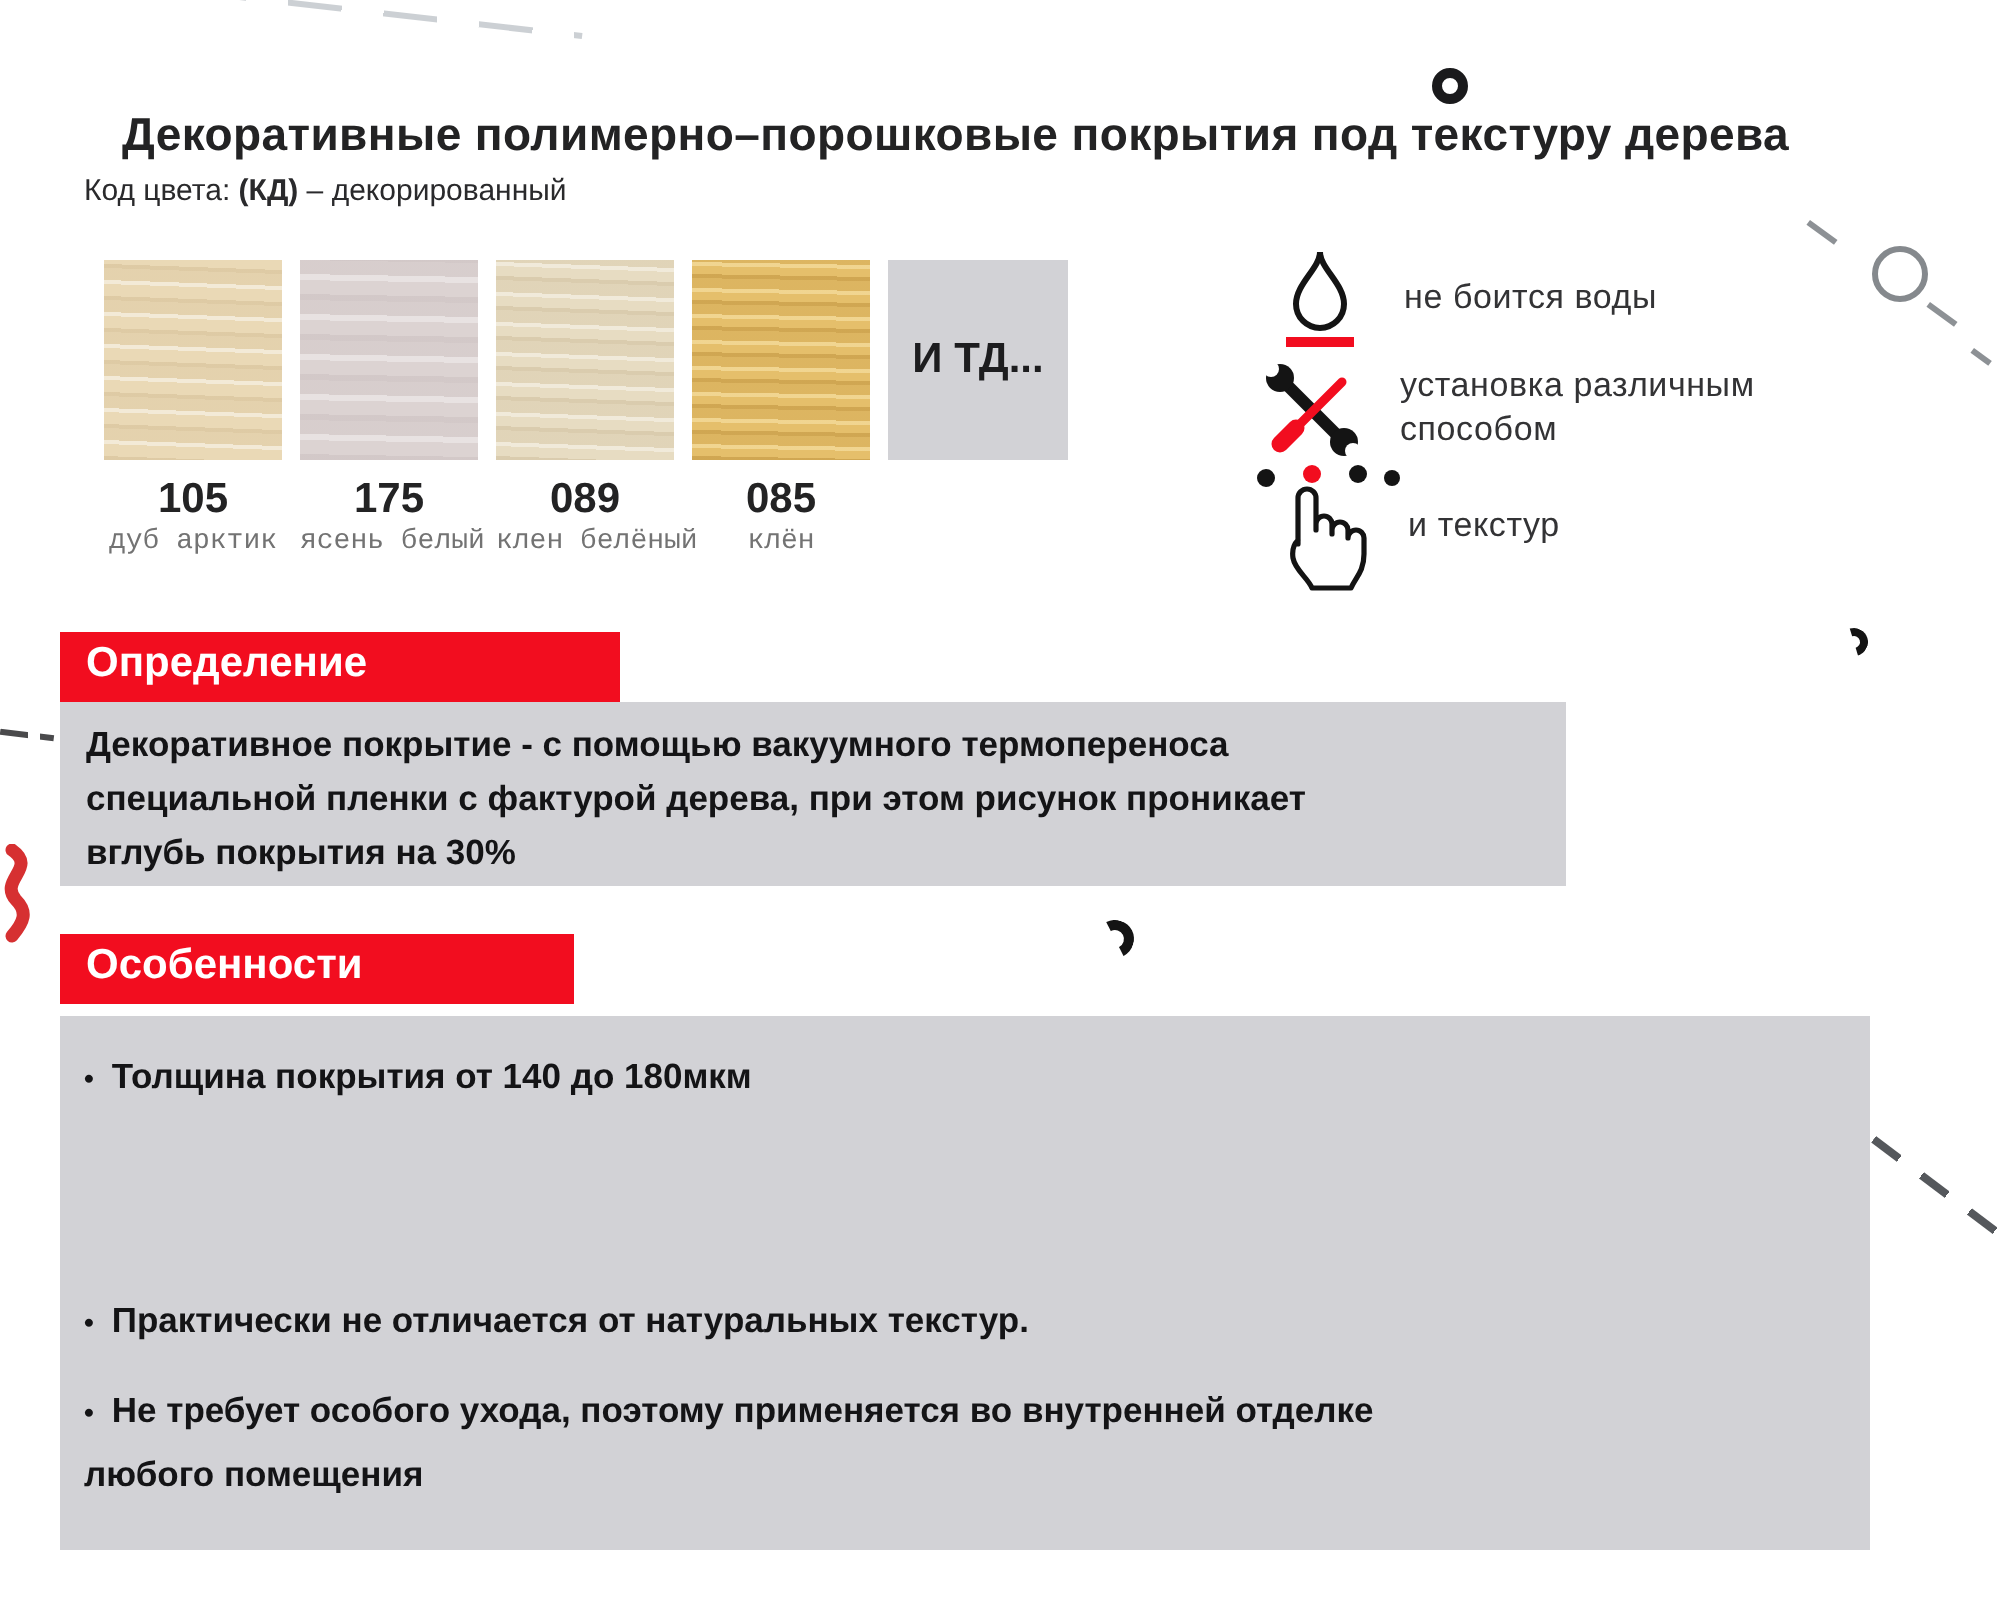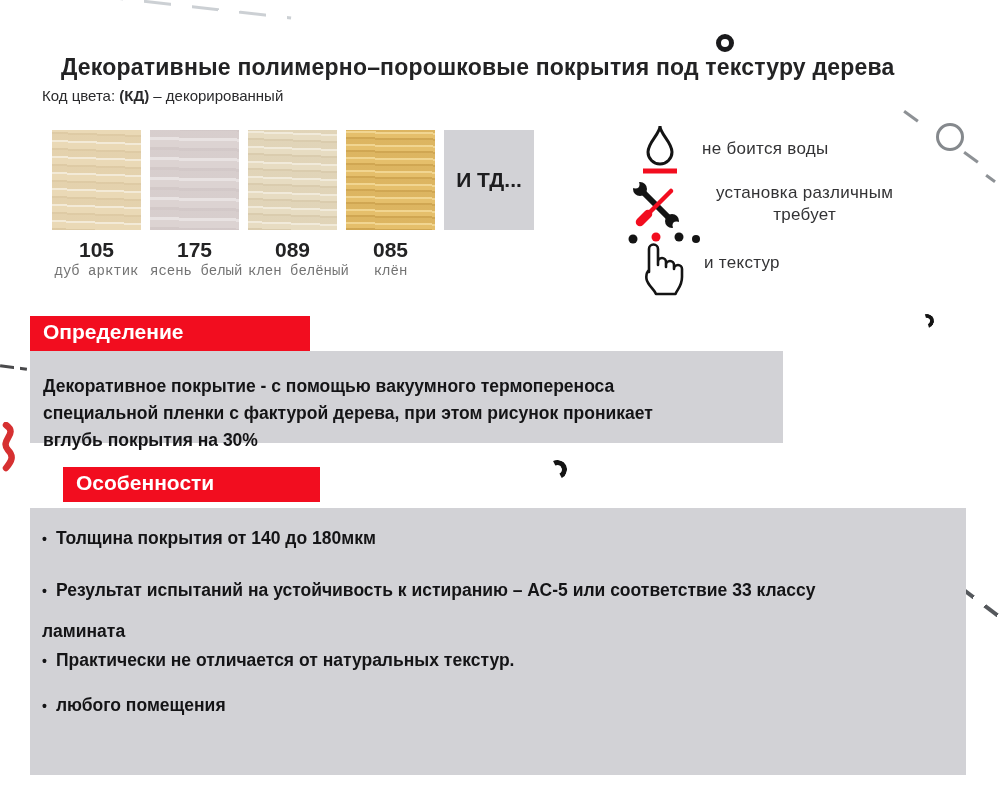--- a/index.html
+++ b/index.html
@@ -29,29 +29,29 @@
       rgba(160,110,25,.30) 0 2px,rgba(255,255,255,0) 2px 6px,
       rgba(255,240,190,.45) 6px 8px,rgba(160,110,25,.12) 8px 13px);}
   .swatch-code{margin-top:8px;font-size:21px;font-weight:700;color:#232324;}
   .swatch-name{margin-top:1px;font-size:14px;font-weight:500;color:#737373;white-space:nowrap;font-family:Liberation Mono, monospace;}
   .etc-box{width:90px;height:100px;display:flex;align-items:center;justify-content:center;
            font-size:21px;font-weight:700;color:#1d1d1f;}
 
   
   .icon-row{position:absolute;display:flex;align-items:center;}
   .icon-cell{width:64px;display:flex;justify-content:center;flex-shrink:0;}
-  .icon-label{font-size:17px;color:#333335;font-weight:500;line-height:22px;letter-spacing:.3px;text-align:center;}
+  .icon-label{font-size:17px;color:#333335;font-weight:500;line-height:22px;letter-spacing:.3px;}
 
   
   .banner{position:absolute;left:30px;height:35px;color:#ffffff;font-size:21px;
           font-weight:700;padding:4px 0 0 13px;box-sizing:border-box;}
   .banner-def{top:316px;width:280px;}
   .banner-feat{top:467px;width:257px;}
-  .panel{position:absolute;left:30px;padding-left:31px;}
-  .panel-def{top:351px;width:753px;height:92px;padding:22px 0 0 13px;box-sizing:border-box;
+  .panel{position:absolute;left:30px;}
+  .panel-def{top:351px;width:753px;height:92px;padding:8px 0 0 13px;box-sizing:border-box;
              font-size:17.5px;font-weight:600;line-height:1.55;color:#141416;}
   .panel-feat{top:508px;width:905px;height:267px;font-size:17.5px;font-weight:600;color:#141416;}
   .bullet-row{position:absolute;left:12px;right:20px;}
   .bullet-row .line:first-child::before{content:"\2022";font-size:.8em;margin-right:9px;}
   .b1{top:20px;}
   .b2{top:62px;line-height:2.3em;}
   .b3{top:142px;}
   .b4{top:182px;line-height:1.75em;}
   .dash-top{left:420px;top:8px;width:292px;height:3px;transform:rotate(6.5deg);
      background:repeating-linear-gradient(90deg,#ccd0d4 0 27px,transparent 27px 48px);}
@@ -127,35 +127,35 @@
       <svg width="34" height="52" viewBox="0 0 34 52">
         <path d="M17 3 C17 11 5 19 5 29 a12 12 0 0 0 24 0 C29 19 17 11 17 3 Z" fill="none" stroke="#141414" stroke-width="3"></path>
         <rect x="0" y="45.5" width="34" height="5" fill="#f20d1f"></rect>
       </svg>
     </div>
     <div class="icon-label" style="margin-left:10px;">
       <div>не боится воды</div>
     </div>
   </div>
 
-  <div class="icon-row" style="left:624px;top:178px;height:52px;gap:16px;">
+  <div class="icon-row" style="left:624px;top:178px;height:52px;">
     <div class="icon-cell">
       <svg width="54" height="50" viewBox="0 0 54 50">
         <line x1="14" y1="13" x2="40" y2="39" stroke="#141414" stroke-width="6" stroke-linecap="round"></line>
         <circle cx="11" cy="10" r="7" fill="#141414"></circle>
         <circle cx="6.5" cy="5.5" r="4" fill="#ffffff"></circle>
         <circle cx="43" cy="42" r="7" fill="#141414"></circle>
         <circle cx="47.5" cy="46.5" r="4" fill="#ffffff"></circle>
         <line x1="14" y1="40" x2="42" y2="12" stroke="#f20d1f" stroke-width="4.5" stroke-linecap="round"></line>
         <line x1="11" y1="43" x2="19" y2="35" stroke="#f20d1f" stroke-width="8.5" stroke-linecap="round"></line>
       </svg>
     </div>
     <div class="icon-label" style="margin-left:12px;">
       <div>установка различным</div>
-      <div>требует</div>
+      <div>способом</div>
     </div>
   </div>
 
   <div class="icon-row" style="left:626px;top:230px;height:66px;">
     <div class="icon-cell" style="width:74px;">
       <svg width="74" height="66" viewBox="0 0 74 66">
         <circle cx="7" cy="9" r="4.5" fill="#141414"></circle>
         <circle cx="30" cy="7" r="4.5" fill="#f20d1f"></circle>
         <circle cx="53" cy="7" r="4.5" fill="#141414"></circle>
         <circle cx="70" cy="9" r="4" fill="#141414"></circle>
@@ -167,30 +167,27 @@
     </div>
   </div>
 
   <div class="banner banner-def" style="background-color: rgb(242, 13, 31);">Определение</div>
   <div class="panel panel-def" style="background-color: rgb(210, 210, 214);">
     <div class="line">Декоративное покрытие - с помощью вакуумного термопереноса</div>
     <div class="line">специальной пленки с фактурой дерева, при этом рисунок проникает</div>
     <div class="line">вглубь покрытия на 30%</div>
   </div>
 
-  <div class="banner banner-feat" style="background-color: rgb(242, 13, 31); margin-left: 33px;">Особенности</div>
+  <div class="banner banner-feat" style="background-color: rgb(242, 13, 31);">Особенности</div>
   <div class="panel panel-feat" style="background-color: rgb(210, 210, 214);">
     <div class="bullet-row b1">
       <span class="line">Толщина покрытия от 140 до 180мкм</span>
-    </div>
-    <div class="bullet-row b2">
-      <div class="line">Результат испытаний на устойчивость к истиранию – АС-5 или соответствие 33 классу</div>
-      <div class="line">ламината</div>
     </div>
     <div class="bullet-row b3">
       <span class="line">Практически не отличается от натуральных текстур.</span>
     </div>
     <div class="bullet-row b4">
+      <div class="line">Не требует особого ухода, поэтому применяется во внутренней отделке</div>
       <div class="line">любого помещения</div>
     </div>
   </div>
 
 </div>
 
 </body></html>

